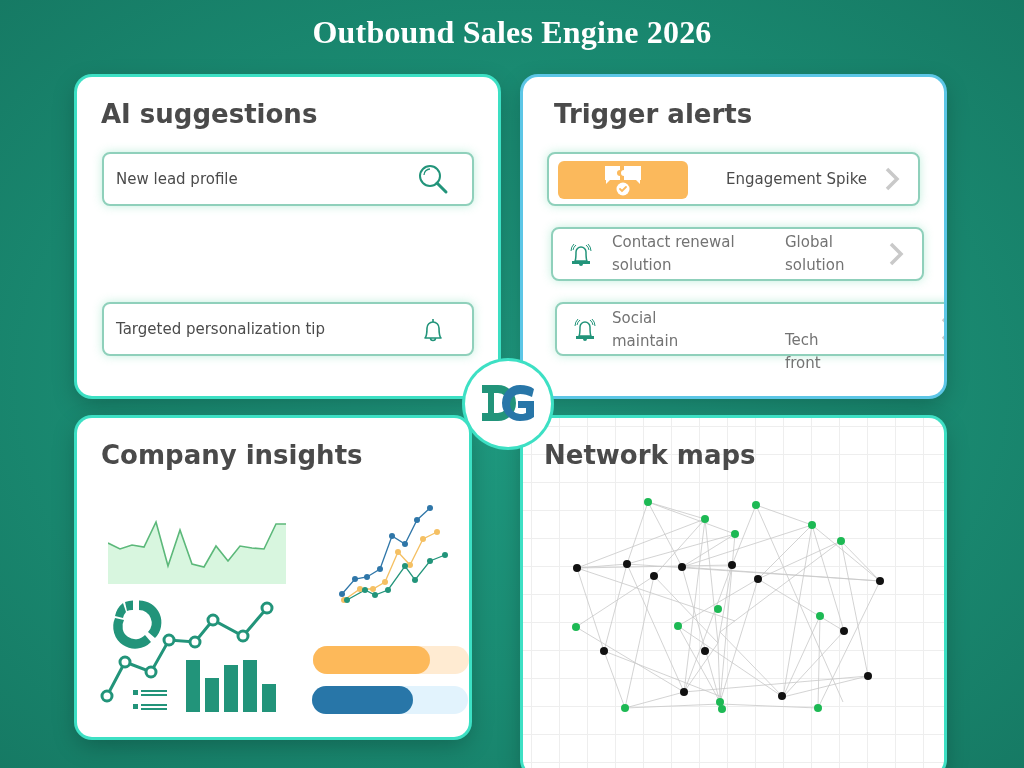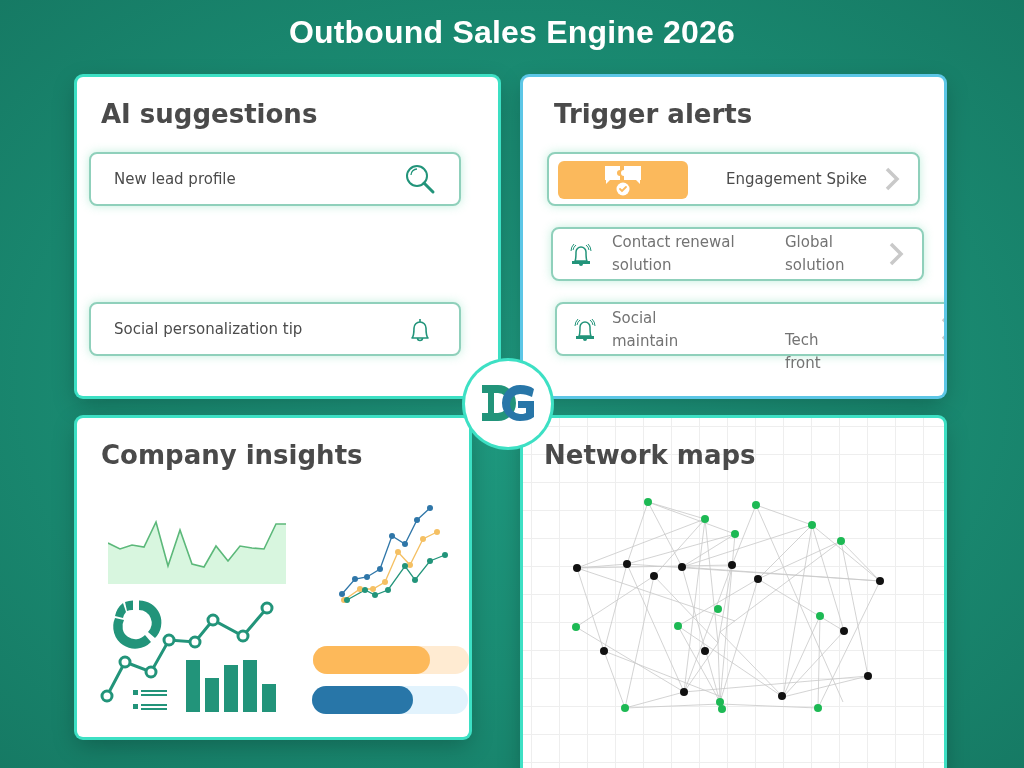--- a/index.html
+++ b/index.html
@@ -5,25 +5,25 @@
     * { box-sizing: border-box; margin: 0; padding: 0; }
     html, body { width: 1024px; height: 768px; overflow: hidden; }
     body {
       font-family: "DejaVu Sans", sans-serif;
       background: radial-gradient(ellipse at 50% 50%, #1f9a80 0%, #1a8b72 55%, #167a64 100%);
       position: relative;
     }
     .page-title {
       position: absolute; left: 0; top: 14px; width: 1024px;
       text-align: center; color: #ffffff;
-      font-family: Liberation Sans, sans-serif; font-weight: bold;
+      font-family: Liberation Serif, serif; font-weight: bold;
       font-size: 32px; letter-spacing: 0.2px;
     }
     .card {
-      position: absolute; background: #ffffff; border-radius: 6px;
+      position: absolute; background: #ffffff; border-radius: 15px;
       box-shadow: 0 0 0 3px #3de0c4, 0 8px 24px rgba(0,0,0,0.25);
       overflow: hidden;
     }
     .card.blue-edge { box-shadow: 0 0 0 3px #5cc6e6, 0 8px 24px rgba(0,0,0,0.25); }
     .card-title {
       position: absolute; left: 24px; top: 22px;
       font-family: "DejaVu Sans", sans-serif; font-weight: bold;
       font-size: 26px; color: #4a4a4a;
     }
     #card-ai { left: 77px; top: 77px; width: 421px; height: 319px; }
@@ -37,21 +37,21 @@
       background-size: 28px 28px;
       background-position: 8px 8px;
     }
     .pill {
       position: absolute; background: #ffffff; border: 2px solid #8fd0bb;
       border-radius: 8px;
       box-shadow: 0 0 10px rgba(120, 220, 180, 0.45);
       display: flex; align-items: center;
     }
     .pill-text { font-size: 15px; color: #4b4b4b; }
-    .ai-pill { left: 12px; width: 372px; height: 54px; padding-left: 23px; }
+    .ai-pill { left: 25px; width: 372px; height: 54px; padding-left: 12px; }
     .ai-pill .pill-icon { position: absolute; right: 22px; top: 9px; width: 34px; height: 34px; }
     .trig-pill { height: 54px; }
     .orange-badge {
       position: absolute; left: 9px; top: 7px; width: 130px; height: 38px;
       background: #fbb95c; border-radius: 6px;
     }
     .orange-badge svg { position: absolute; left: 44px; top: 2px; }
     .chev { position: absolute; right: 18px; top: 13px; }
     .bell-sm { position: absolute; left: 16px; top: 12px; }
     .two-line { font-size: 15px; color: #737373; line-height: 23px; position: absolute; }
@@ -74,21 +74,21 @@
     <span class="pill-text">New lead profile</span>
     <svg class="pill-icon" viewBox="0 0 34 34">
       <circle cx="14" cy="13" r="10" fill="none" stroke="#22947a" stroke-width="2"></circle>
       <path d="M8 12 a6 6 0 0 1 6 -6" fill="none" stroke="#22947a" stroke-width="1.3"></path>
       <line x1="21" y1="20" x2="30" y2="29" stroke="#22947a" stroke-width="3" stroke-linecap="round"></line>
     </svg>
   </div>
 
 
   <div class="pill ai-pill" style="top:225px;">
-    <span class="pill-text">Social personalization tip</span>
+    <span class="pill-text">Targeted personalization tip</span>
     <svg class="pill-icon" viewBox="0 0 34 34">
       <path d="M9 25 c2 -2 2 -5 2 -10 a6 6 0 0 1 12 0 c0 5 0 8 2 10 z" fill="none" stroke="#22947a" stroke-width="1.6" stroke-linejoin="round"></path>
       <line x1="17" y1="6" x2="17" y2="9" stroke="#22947a" stroke-width="1.6"></line>
       <path d="M14.5 25 a2.5 2.5 0 0 0 5 0" fill="none" stroke="#22947a" stroke-width="1.6"></path>
     </svg>
   </div>
 </div>
 
 <div class="card blue-edge" id="card-trigger">
   <div class="card-title" style="left:31px;">Trigger alerts</div>

